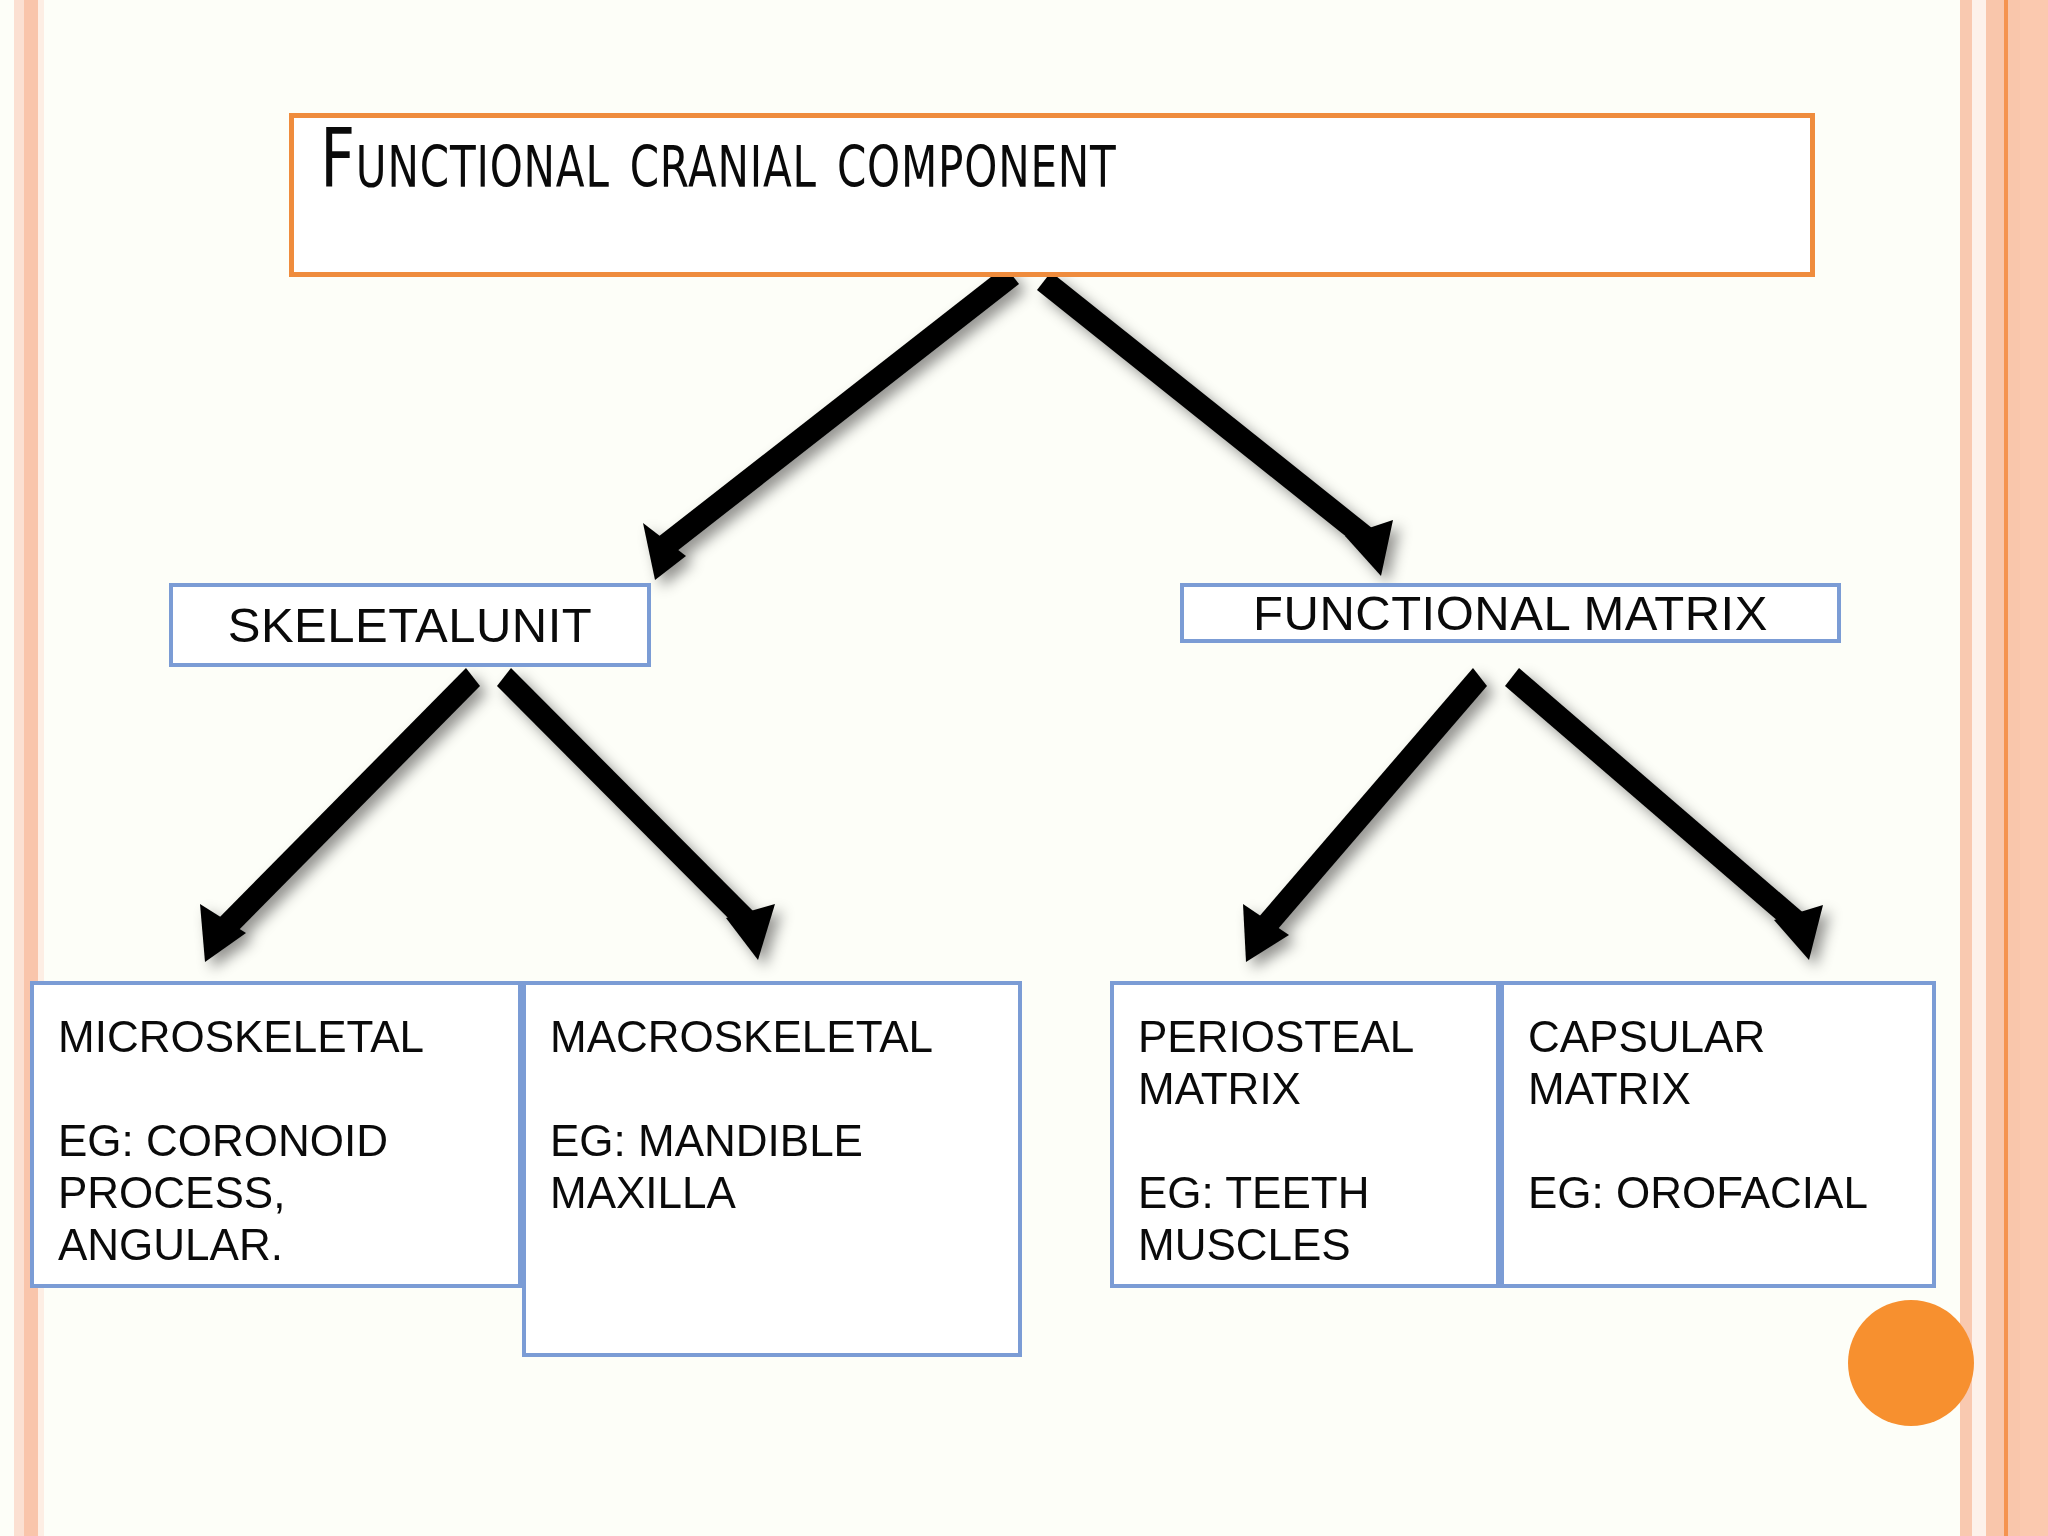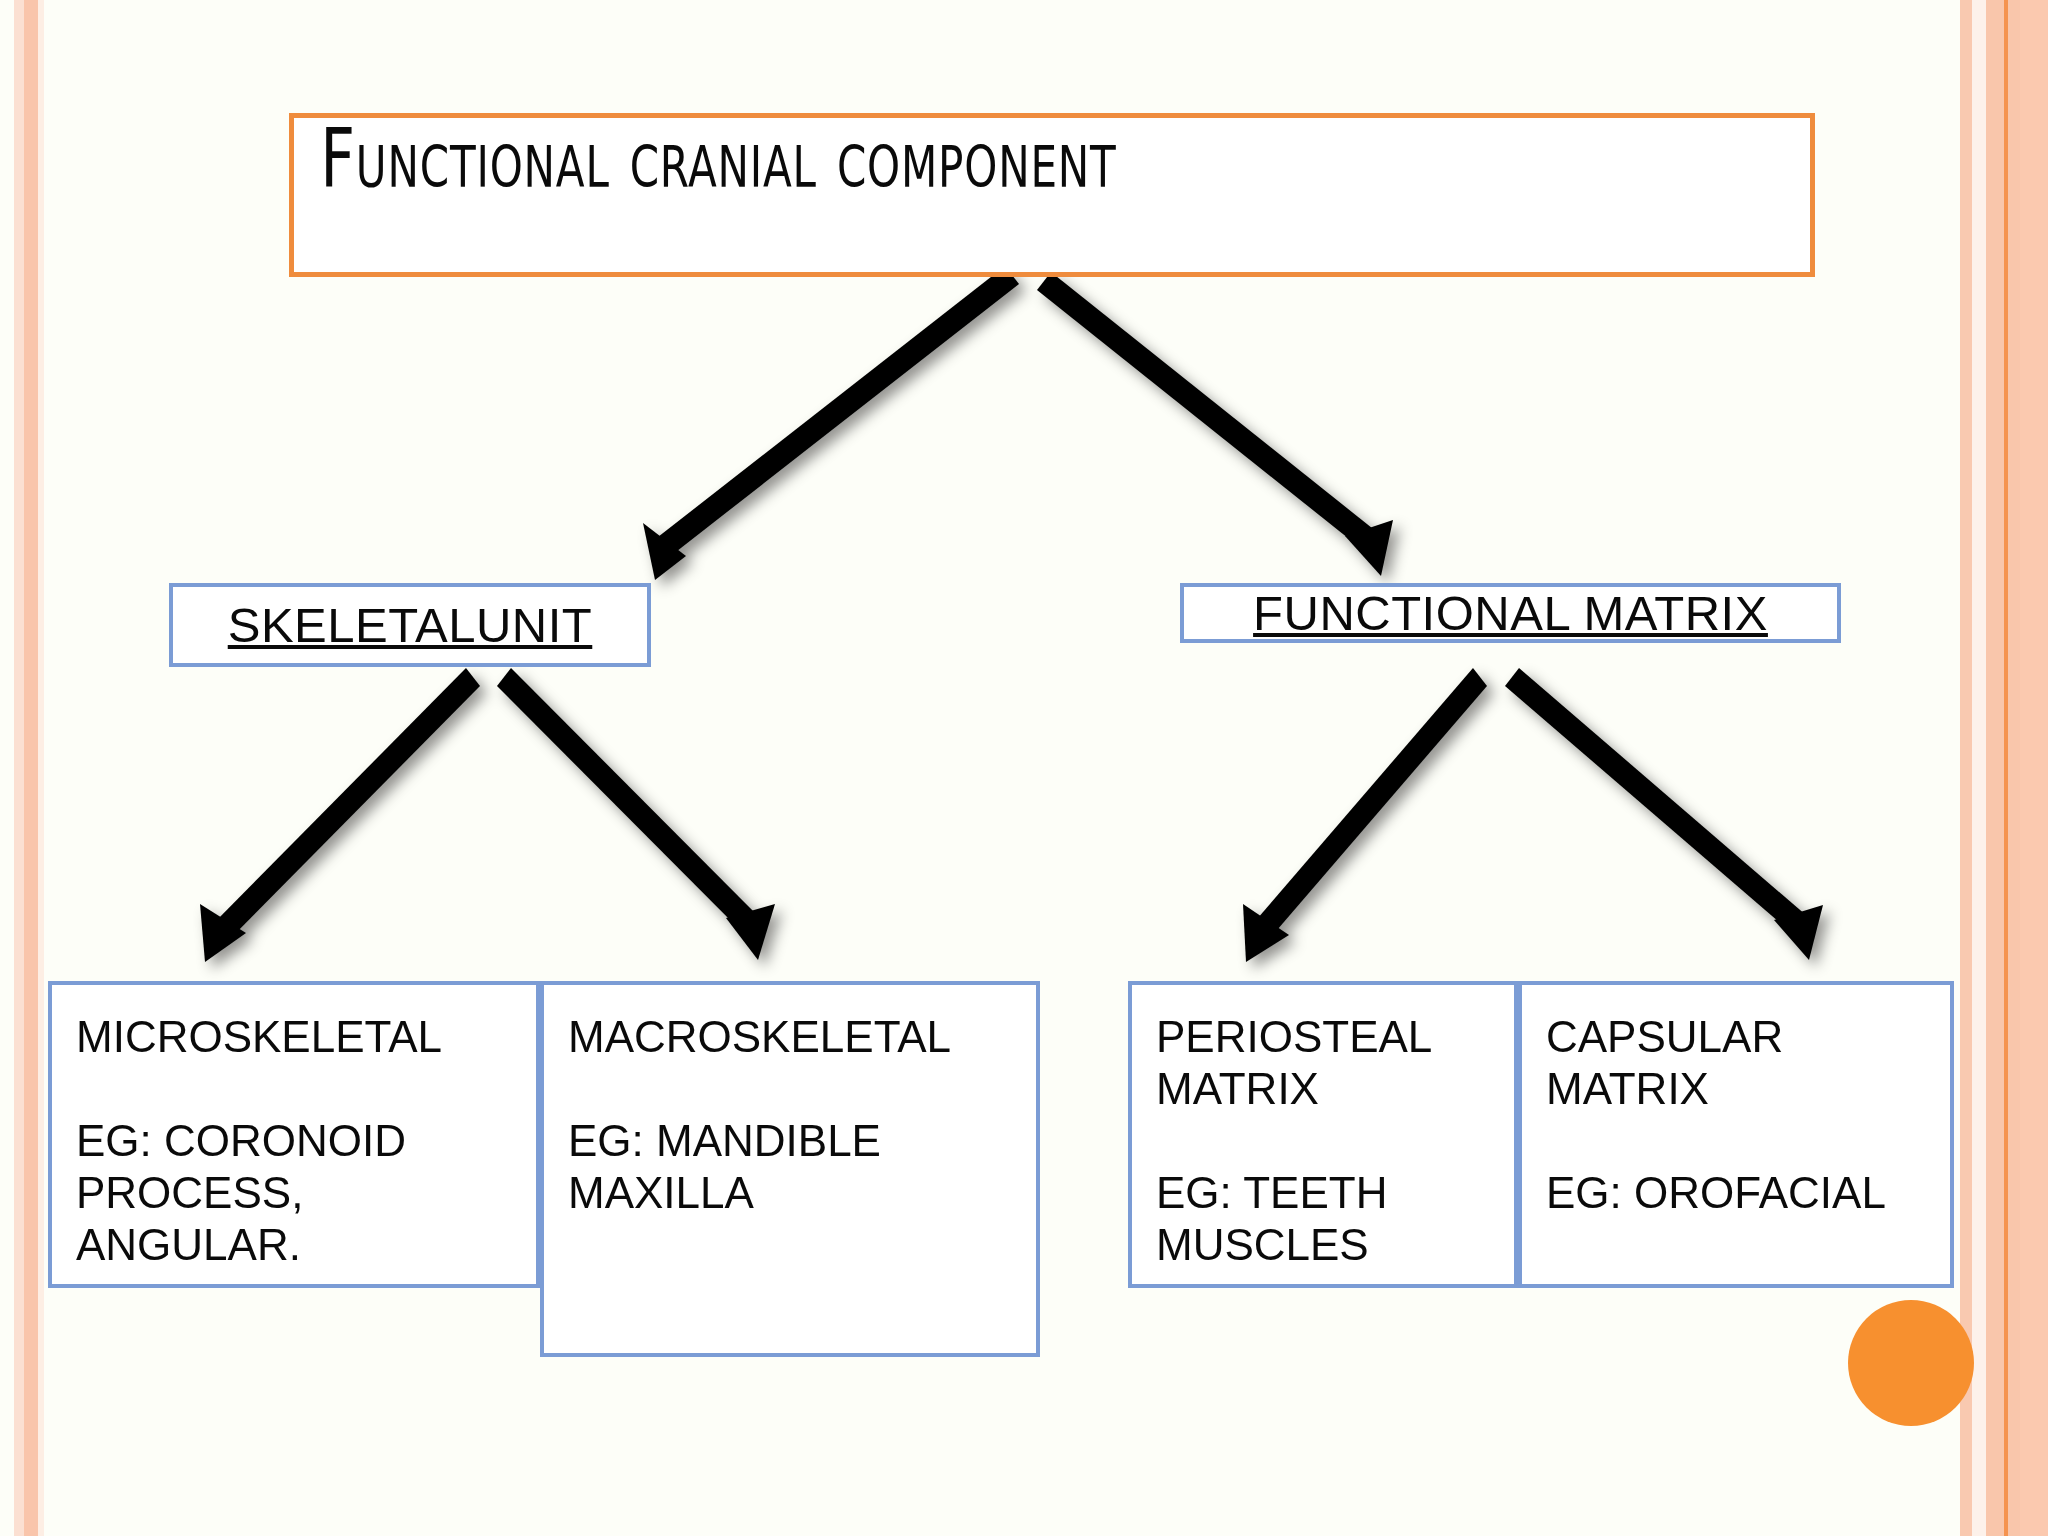--- a/index.html
+++ b/index.html
@@ -76,30 +76,29 @@
   .node .line {
     white-space: pre;
   }
 
   .lvl2 {
     display: flex;
     align-items: center;
     justify-content: center;
     font-size: 49px;
   }
-  .lvl2 .line { letter-spacing: 0.5px; text-decoration: underline; }
+  .lvl2 .line { letter-spacing: 0.5px; }
 
   #node-skeletal-unit     { left: 169px;  top: 583px;  width: 482px;  height: 84px; }
   #node-functional-matrix { left: 1180px; top: 583px;  width: 661px;  height: 60px; }
 
   .lvl3 {
     padding: 26px 24px 12px 24px;
     font-size: 44px;
     line-height: 1.18;
-    margin-left: 18px;
   }
   .lvl3 .head { margin-bottom: 0; }
   .lvl3 .spacer { height: 52px; }
   .lvl3 .eg { }
   .lvl3 .cont { text-align: left; }
 
   #node-microskeletal { left: 30px;   top: 981px;  width: 492px; height: 307px; }
   #node-macroskeletal { left: 522px;  top: 981px;  width: 500px; height: 376px; }
   #node-periosteal    { left: 1110px; top: 981px;  width: 390px; height: 307px; }
   #node-capsular      { left: 1500px; top: 981px;  width: 436px; height: 307px; }

